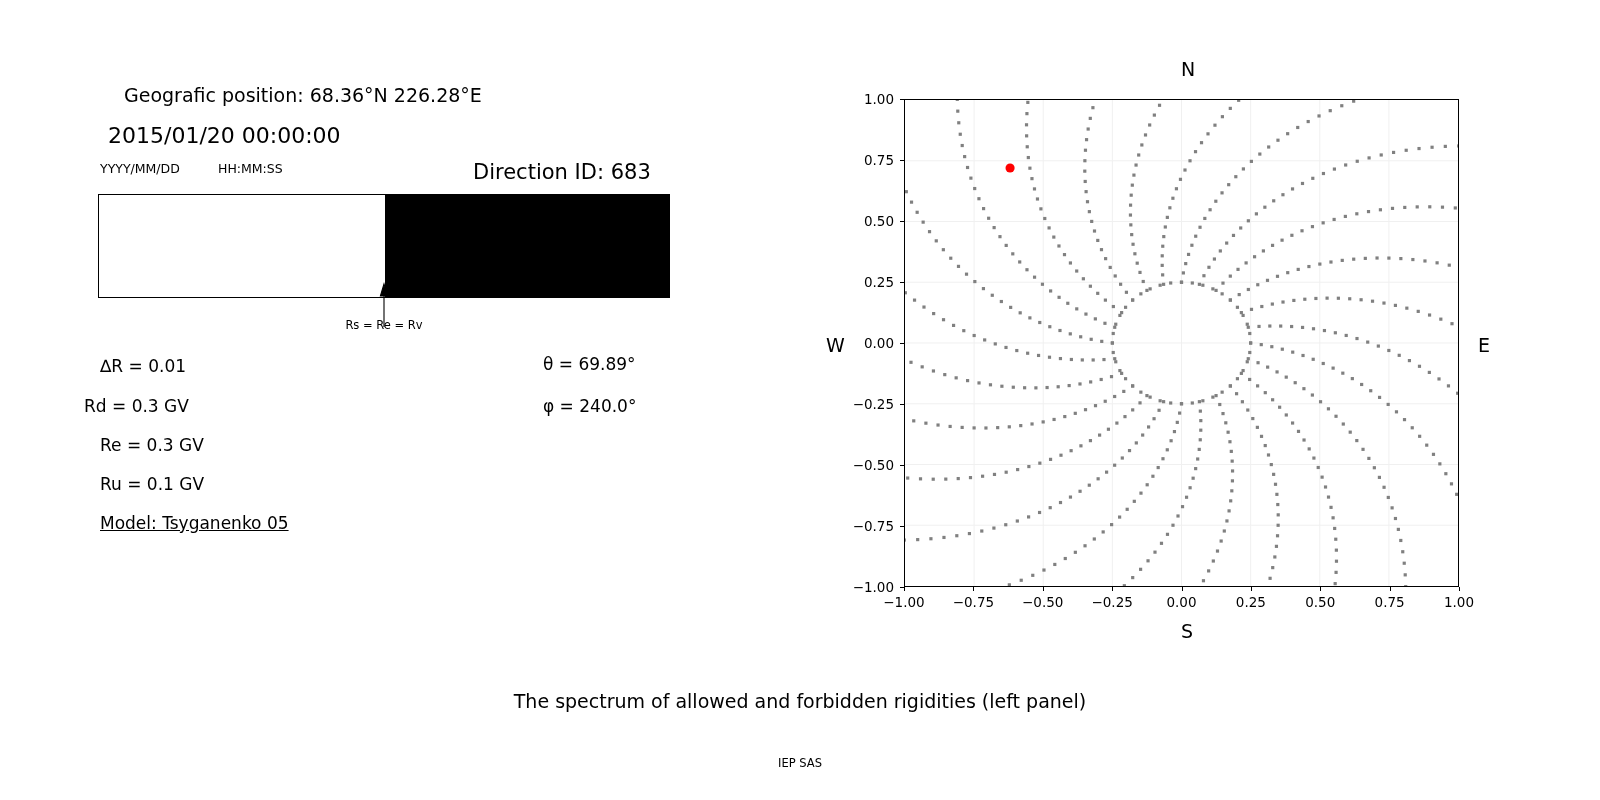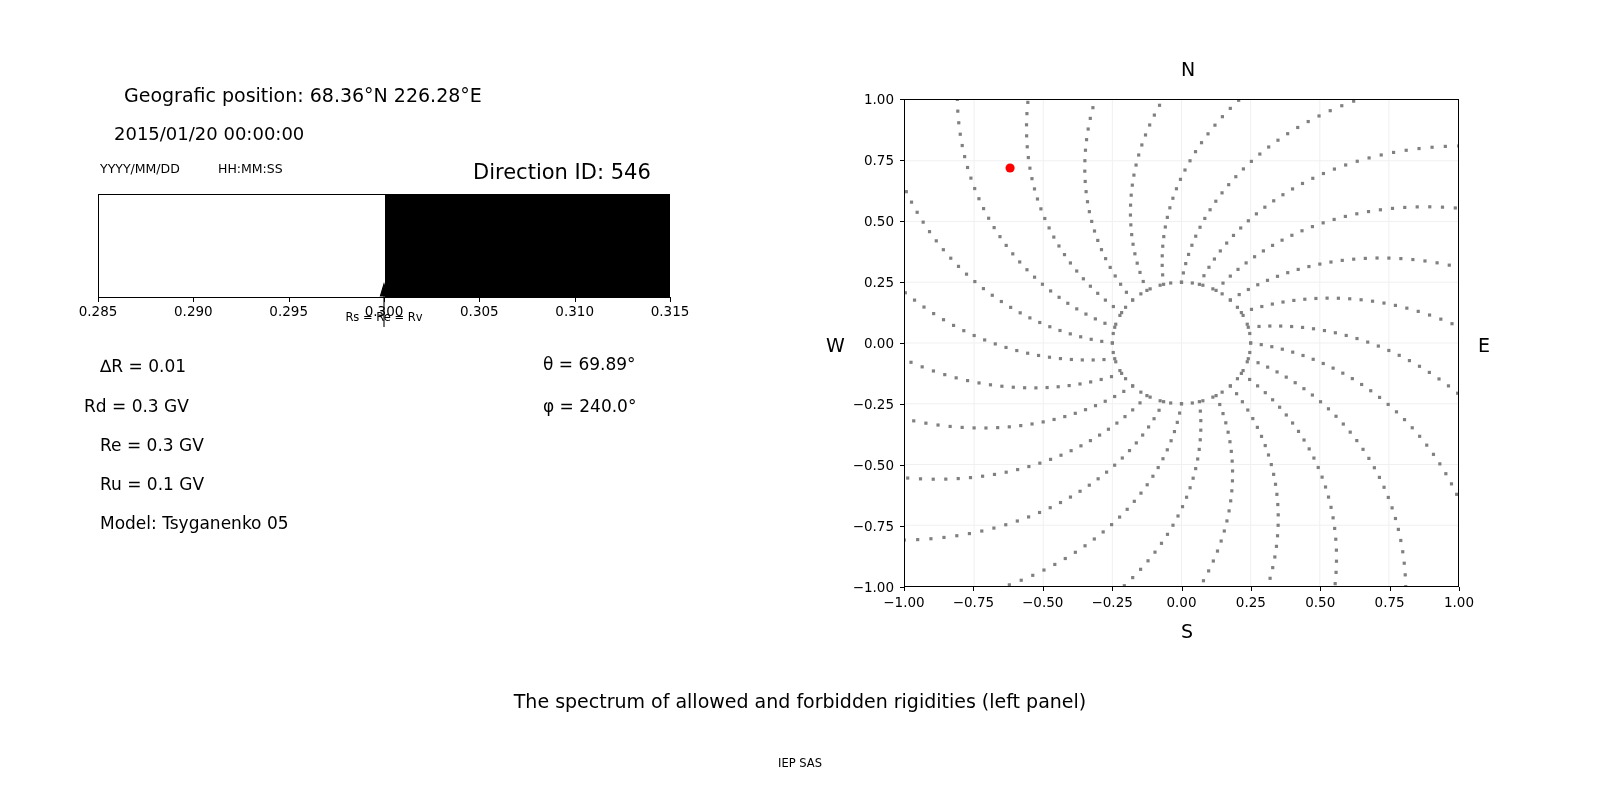--- a/index.html
+++ b/index.html
@@ -18,21 +18,21 @@
 
   
   #left-panel {
     position: absolute;
     left: 0; top: 0;
     width: 760px; height: 640px;
   }
   .txt { position: absolute; white-space: nowrap; }
 
   #geo-position { left: 100px; top: 84px;  font-size: 19px; margin-left: 24px; }
-  #datetime     { left: 114px; top: 123px; font-size: 18px; }
+  #datetime     { left: 108px; top: 123px; font-size: 22px; }
   #fmt-date     { left: 100px; top: 161px; font-size: 12.5px; }
   #fmt-time     { left: 218px; top: 161px; font-size: 12.5px; }
   #direction-id { left: 473px; top: 160px; font-size: 21px; }
 
   
   #spectrum-wrap {
     position: absolute;
     left: 98px; top: 194px;
     width: 572px; height: 104px;
   }
@@ -82,37 +82,37 @@
 
   
   #rs-arrow-wrap {
     position: absolute;
     left: 98px; top: 282px;
     width: 572px; height: 60px;
     pointer-events: none;
   }
   #rs-arrow-label {
     position: absolute;
-    top: 28px;
+    top: 36px;
     font-size: 11.5px;
     transform: translateX(-50%);
     white-space: nowrap;
   }
 
   
   .param {
     position: absolute;
     font-size: 17px;
     white-space: nowrap;
   }
   #p-dR    { left: 100px; top: 356px; }
   #p-Rd    { left: 84px; top: 396px; }
   #p-Re    { left: 100px; top: 435px; }
   #p-Ru    { left: 100px; top: 474px; }
-  #p-model { left: 100px; top: 513px; }
+  #p-model { left: 100px; top: 513px; text-decoration: underline; }
   #p-theta { left: 543px; top: 354px; }
   #p-phi   { left: 543px; top: 396px; }
 
   
   #right-panel {
     position: absolute;
     left: 800px; top: 0;
     width: 800px; height: 660px;
   }
   #plot-frame {
@@ -185,46 +185,29 @@
 <div id="left-panel">
 
   <div class="txt" id="geo-position">Geografic position: 68.36°N 226.28°E</div>
 
   <div class="txt" id="datetime">2015/01/20 00:00:00</div>
 
   <div class="txt" id="fmt-date">YYYY/MM/DD</div>
 
   <div class="txt" id="fmt-time">HH:MM:SS</div>
 
-  <div class="txt" id="direction-id">Direction ID: 546</div>
+  <div class="txt" id="direction-id">Direction ID: 683</div>
 
   <div id="spectrum-wrap">
     <div id="spectrum-bar">
       <div id="spectrum-allowed" style="width: 286px;"></div>
       <div id="spectrum-forbidden" style="left: 286px;"></div>
     </div>
   </div>
 
-  <div id="spectrum-axis">
-    <div class="axis-line"></div>
-  <div class="tick" style="left: 0px;"></div>
-      <div class="tick-label" style="left: 0px;">0.285</div>
-      <div class="tick" style="left: 95.3333px;"></div>
-      <div class="tick-label" style="left: 95.3333px;">0.290</div>
-      <div class="tick" style="left: 190.667px;"></div>
-      <div class="tick-label" style="left: 190.667px;">0.295</div>
-      <div class="tick" style="left: 286px;"></div>
-      <div class="tick-label" style="left: 286px;">0.300</div>
-      <div class="tick" style="left: 381.333px;"></div>
-      <div class="tick-label" style="left: 381.333px;">0.305</div>
-      <div class="tick" style="left: 476.667px;"></div>
-      <div class="tick-label" style="left: 476.667px;">0.310</div>
-      <div class="tick" style="left: 572px;"></div>
-      <div class="tick-label" style="left: 572px;">0.315</div>
-    </div>
 
   <div id="rs-arrow-wrap">
     <svg width="572" height="60">
       <g id="rs-arrow-g" stroke="#000" stroke-width="1.1" fill="#000">
           <line x1="286" y1="45" x2="286" y2="6"></line>
           <polygon points="282.4,14 289.6,14 286,2"></polygon>
         </g>
     </svg>
     <div id="rs-arrow-label" style="left: 286px;">Rs = Re = Rv</div>
   </div>

